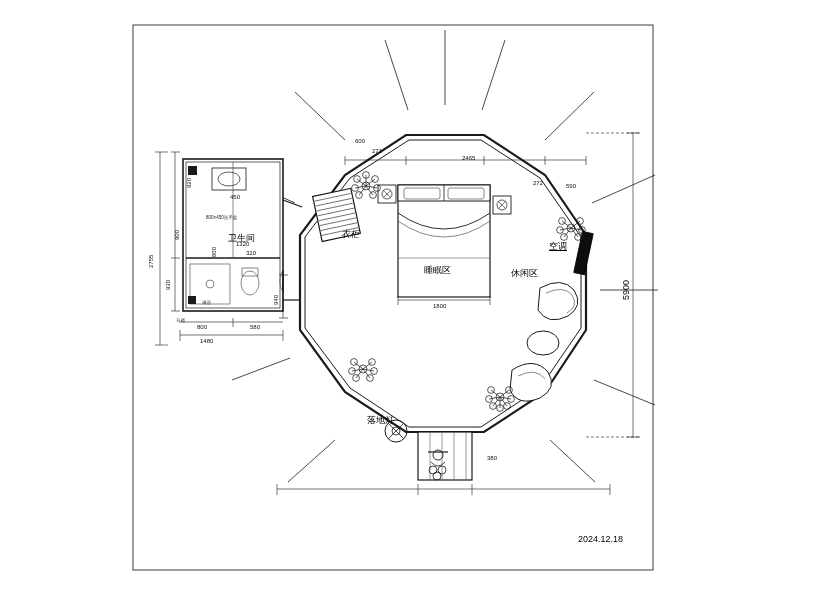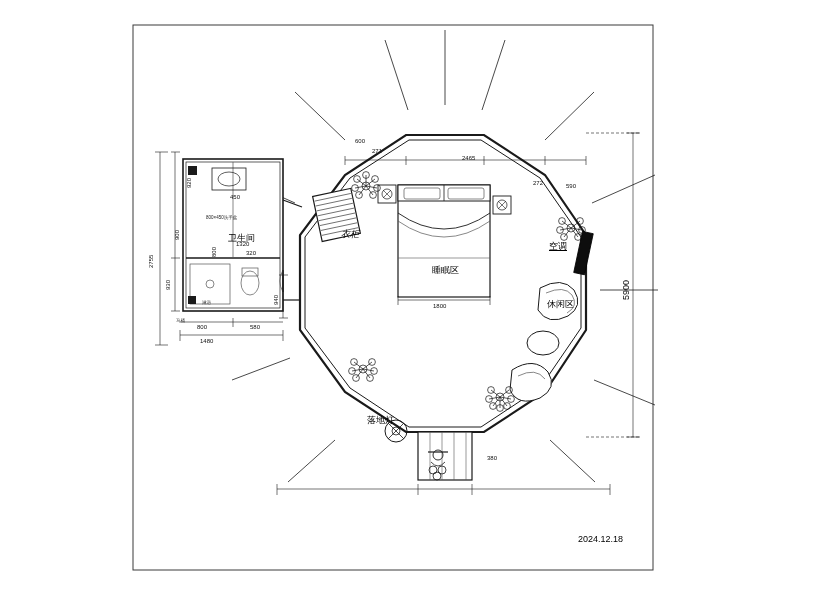--- a/index.html
+++ b/index.html
@@ -240,23 +240,23 @@
 
     <line x1="283" y1="275" x2="283" y2="318"></line>
     <line x1="279" y1="275" x2="288" y2="275"></line>
     <line x1="279" y1="318" x2="288" y2="318"></line>
   </g>
 
 </svg>
 
 <div class="lbl room-lbl" style="left:228px;top:234px;">卫生间</div>
 <div class="lbl room-lbl" style="left:341px;top:230px;font-style:italic;">衣柜</div>
-<div class="lbl room-lbl" style="left:424px;top:266px;margin-left:8px;">睡眠区</div>
+<div class="lbl room-lbl" style="left:424px;top:266px;">睡眠区</div>
 <div class="lbl room-lbl" style="left:549px;top:242px;text-decoration:underline;">空调</div>
-<div class="lbl room-lbl" style="left:511px;top:300px;margin-left:36px;">休闲区</div>
+<div class="lbl room-lbl" style="left:511px;top:269px;">休闲区</div>
 <div class="lbl room-lbl" style="left:367px;top:416px;">落地灯</div>
 
 <div class="lbl dim" style="left:200px;top:338px;">1480</div>
 <div class="lbl dim" style="left:197px;top:324px;">800</div>
 <div class="lbl dim" style="left:250px;top:324px;">580</div>
 <div class="lbl dim" style="left:433px;top:303px;">1800</div>
 <div class="lbl dim" style="left:487px;top:455px;">380</div>
 <div class="lbl dim" style="left:372px;top:148px;">271</div>
 <div class="lbl dim" style="left:462px;top:155px;">2465</div>
 <div class="lbl dim" style="left:533px;top:180px;">272</div>

